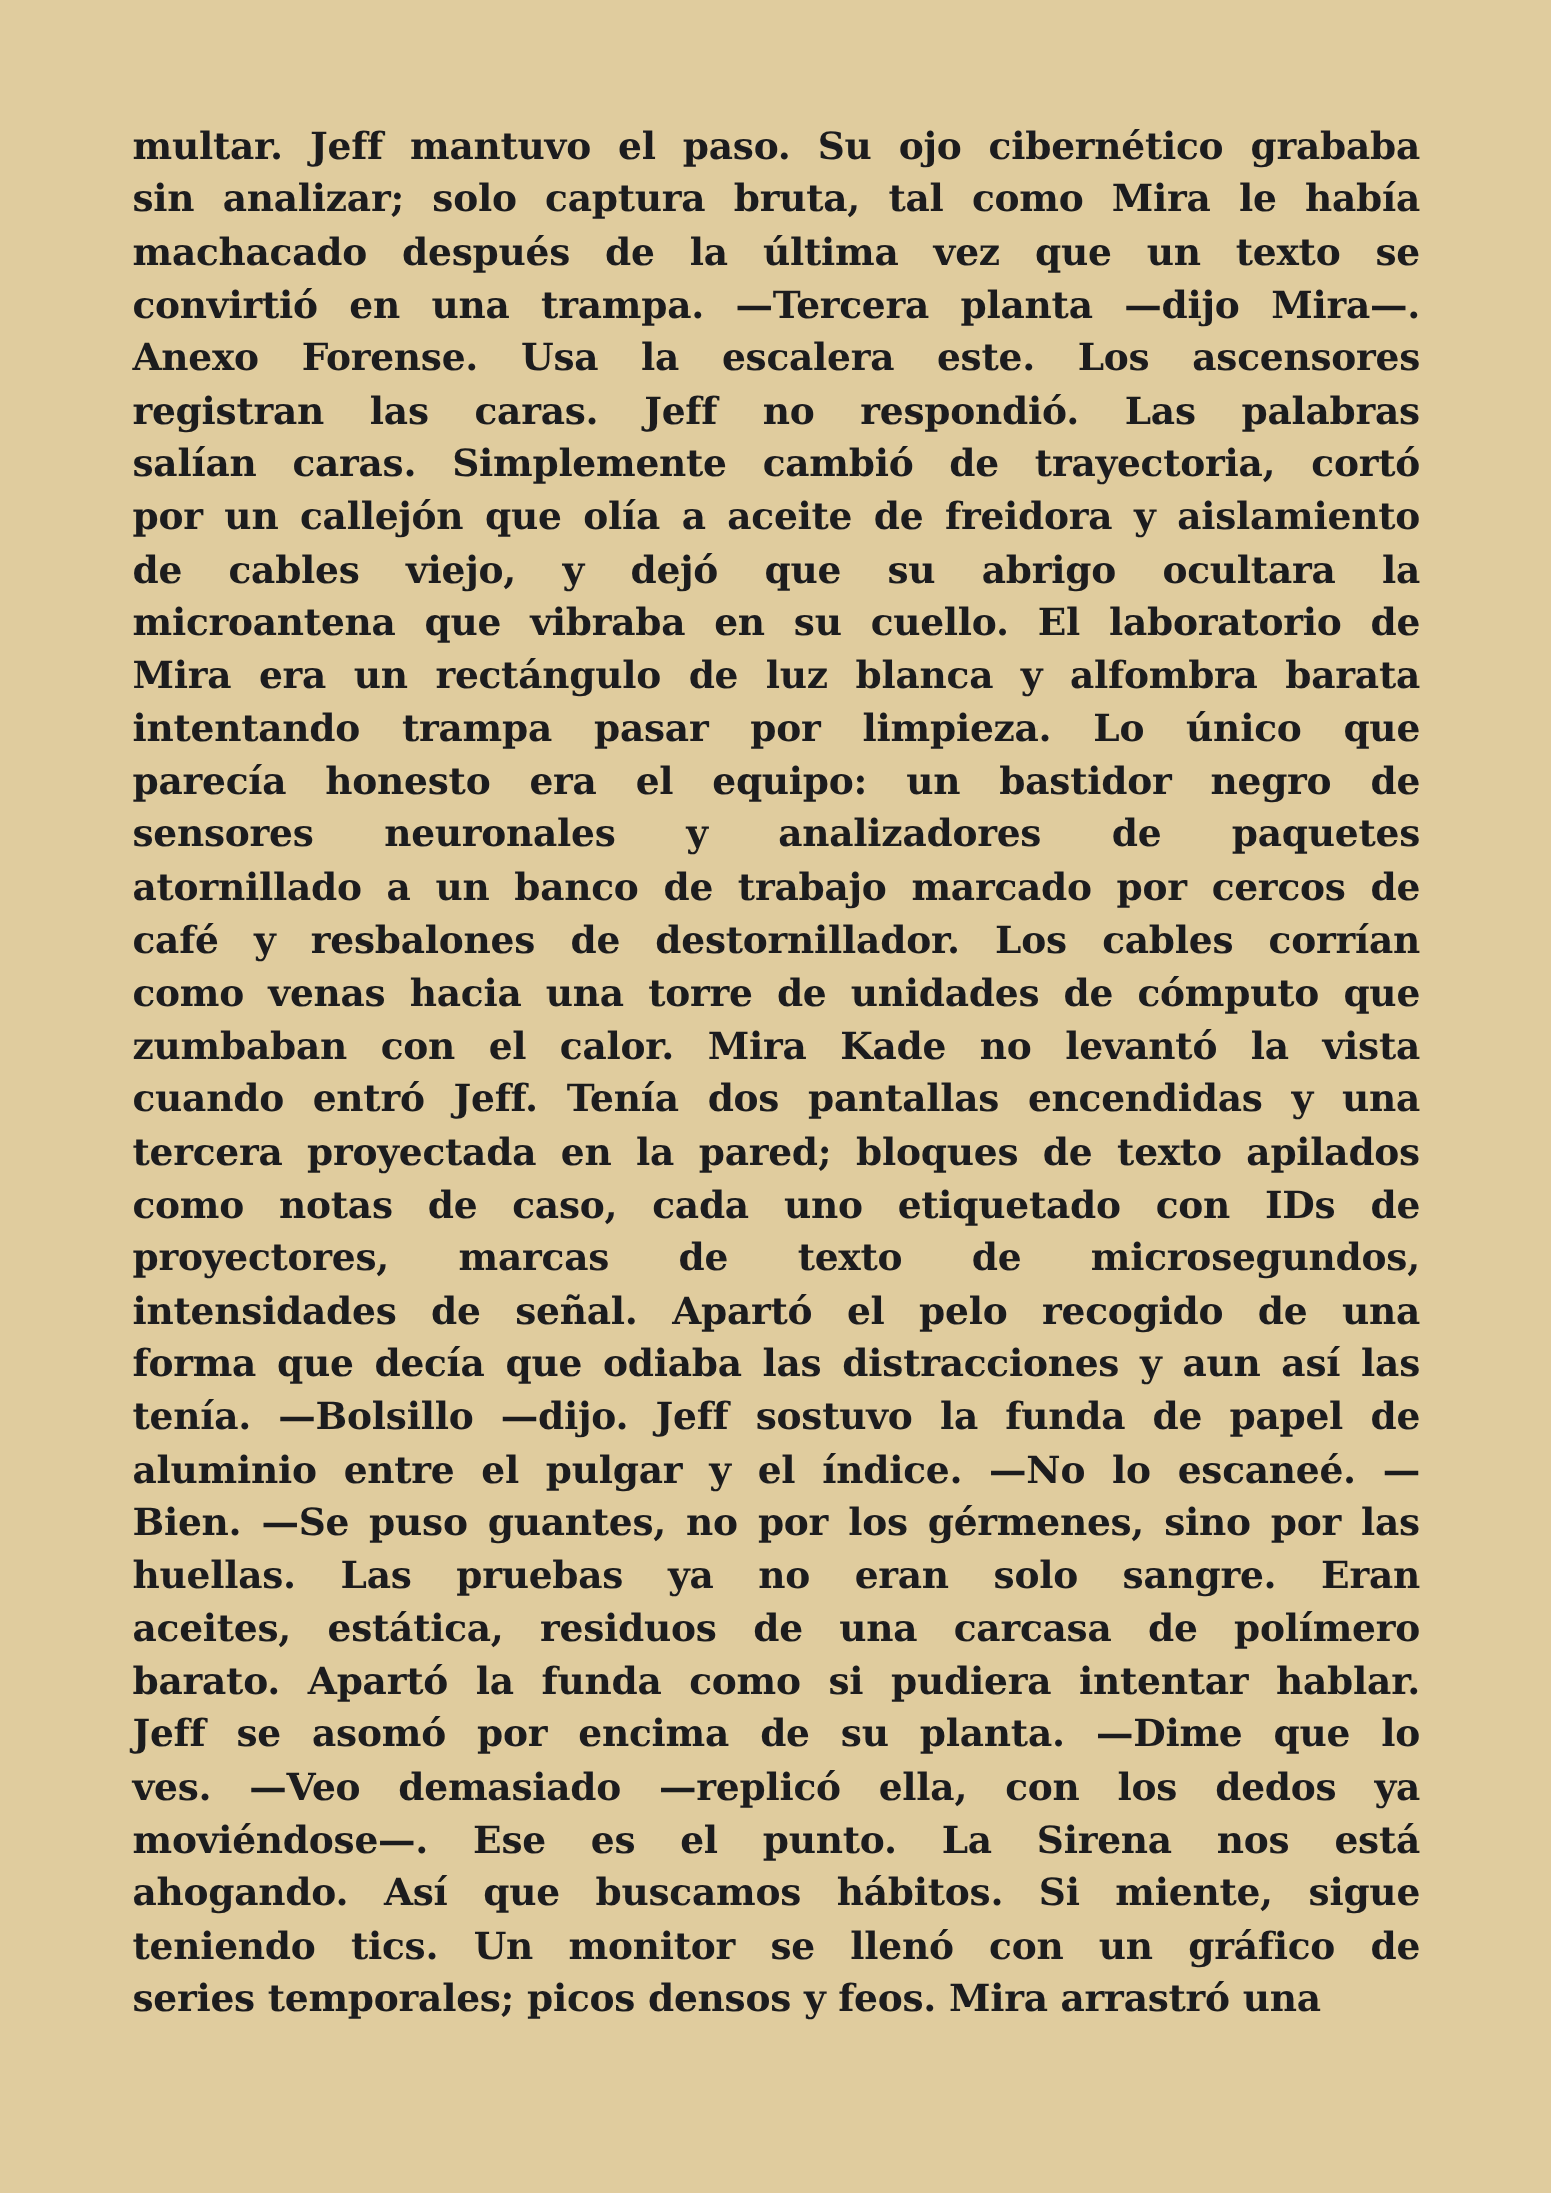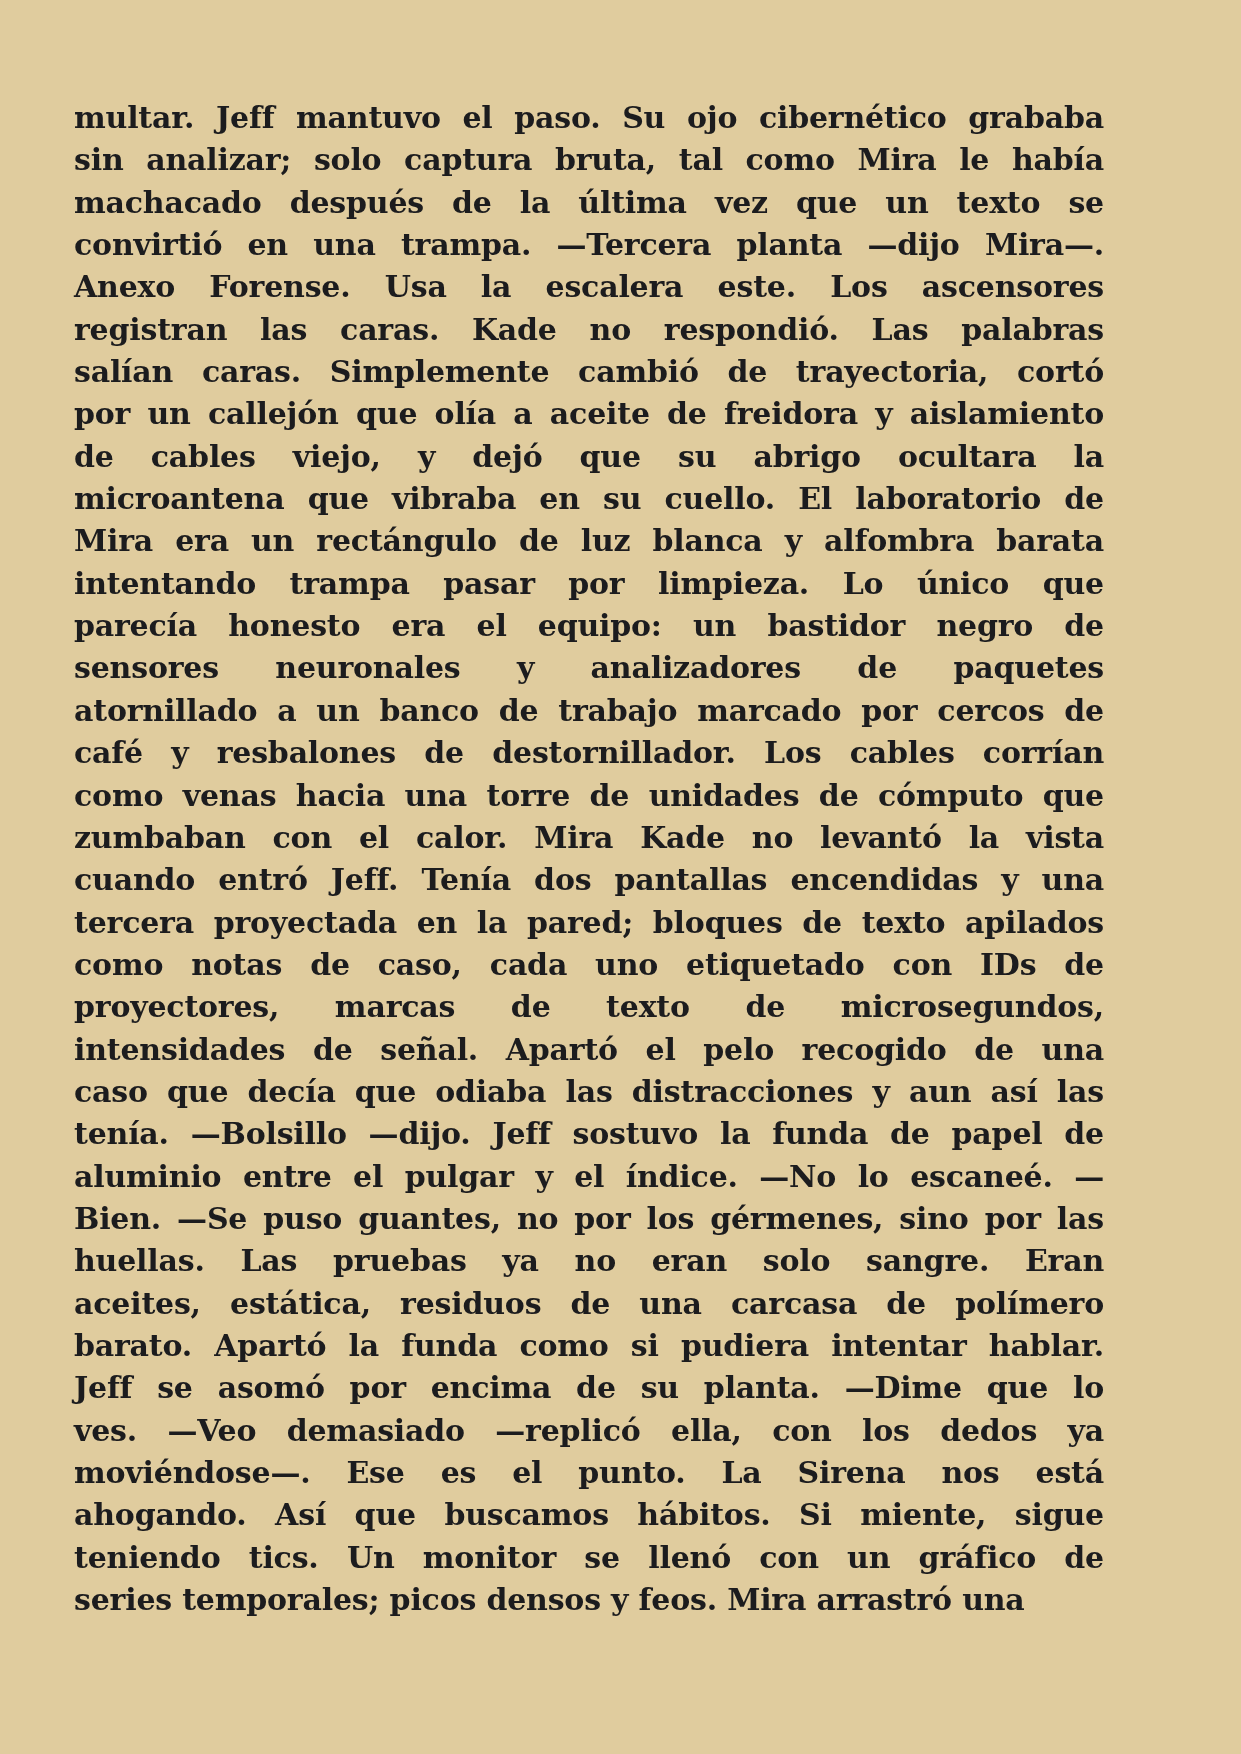--- a/index.html
+++ b/index.html
@@ -10,21 +10,21 @@
   html, body {
     width: 1241px;
     height: 1754px;
     background: var(--bg);
     overflow: hidden;
   }
   .page {
     width: 1241px;
     height: 1754px;
     background: var(--bg);
-    padding: 97px 105px 0 74px;
+    padding: 97px 105px 0 106px;
   }
   .text-block {
     width: 1030px;
     color: var(--fg);
     font-family: "DejaVu Serif", "Liberation Serif", serif;
     font-weight: 700;
     font-size: 30px;
     line-height: 42.35px;
     letter-spacing: -0.2px;
   }
@@ -42,39 +42,39 @@
 </head>
 <body>
 
 <div class="page">
   <div class="text-block">
     <div class="line">multar. Jeff mantuvo el paso. Su ojo cibernético grababa</div>
     <div class="line">sin analizar; solo captura bruta, tal como Mira le había</div>
     <div class="line">machacado después de la última vez que un texto se</div>
     <div class="line">convirtió en una trampa. —Tercera planta —dijo Mira—.</div>
     <div class="line">Anexo Forense. Usa la escalera este. Los ascensores</div>
-    <div class="line">registran las caras. Kade no respondió. Las palabras</div>
+    <div class="line">registran las caras. Jeff no respondió. Las palabras</div>
     <div class="line">salían caras. Simplemente cambió de trayectoria, cortó</div>
     <div class="line">por un callejón que olía a aceite de freidora y aislamiento</div>
     <div class="line">de cables viejo, y dejó que su abrigo ocultara la</div>
     <div class="line">microantena que vibraba en su cuello. El laboratorio de</div>
     <div class="line">Mira era un rectángulo de luz blanca y alfombra barata</div>
     <div class="line">intentando trampa pasar por limpieza. Lo único que</div>
     <div class="line">parecía honesto era el equipo: un bastidor negro de</div>
     <div class="line">sensores neuronales y analizadores de paquetes</div>
     <div class="line">atornillado a un banco de trabajo marcado por cercos de</div>
     <div class="line">café y resbalones de destornillador. Los cables corrían</div>
     <div class="line">como venas hacia una torre de unidades de cómputo que</div>
     <div class="line">zumbaban con el calor. Mira Kade no levantó la vista</div>
     <div class="line">cuando entró Jeff. Tenía dos pantallas encendidas y una</div>
     <div class="line">tercera proyectada en la pared; bloques de texto apilados</div>
     <div class="line">como notas de caso, cada uno etiquetado con IDs de</div>
     <div class="line">proyectores, marcas de texto de microsegundos,</div>
     <div class="line">intensidades de señal. Apartó el pelo recogido de una</div>
-    <div class="line">caso que decía que odiaba las distracciones y aun así las</div>
+    <div class="line">forma que decía que odiaba las distracciones y aun así las</div>
     <div class="line">tenía. —Bolsillo —dijo. Jeff sostuvo la funda de papel de</div>
     <div class="line">aluminio entre el pulgar y el índice. —No lo escaneé. —</div>
     <div class="line">Bien. —Se puso guantes, no por los gérmenes, sino por las</div>
     <div class="line">huellas. Las pruebas ya no eran solo sangre. Eran</div>
     <div class="line">aceites, estática, residuos de una carcasa de polímero</div>
     <div class="line">barato. Apartó la funda como si pudiera intentar hablar.</div>
     <div class="line">Jeff se asomó por encima de su planta. —Dime que lo</div>
     <div class="line">ves. —Veo demasiado —replicó ella, con los dedos ya</div>
     <div class="line">moviéndose—. Ese es el punto. La Sirena nos está</div>
     <div class="line">ahogando. Así que buscamos hábitos. Si miente, sigue</div>

